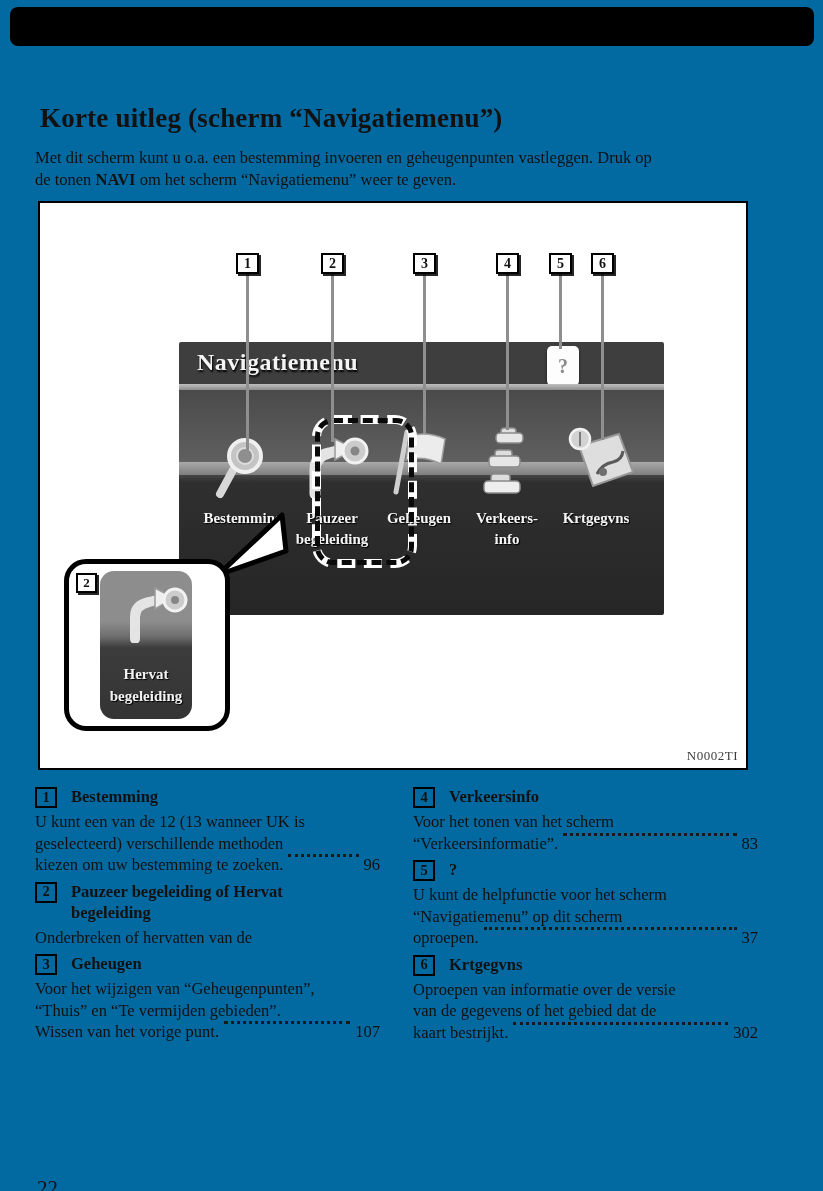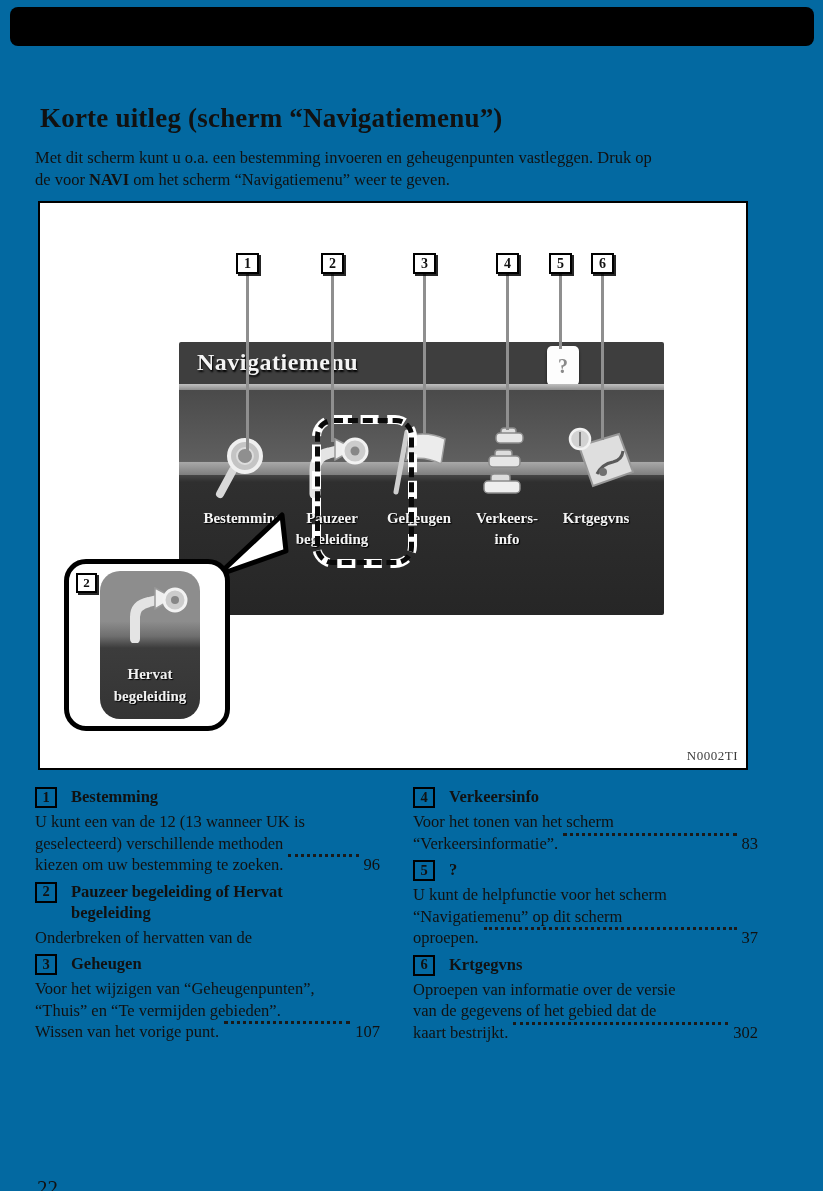--- a/index.html
+++ b/index.html
@@ -73,22 +73,22 @@
     position:absolute; left:24px; top:356px; width:166px; height:172px;
     background:#fff; border:5px solid #000; border-radius:22px; z-index:7;
   }
   .inset-callout {
     position:absolute; left:7px; top:9px; width:21px; height:20px;
     background:#fff; border:2px solid #000; box-shadow:2px 2px 0 rgba(0,0,0,.85);
     display:flex; align-items:center; justify-content:center;
     font-size:13px; font-weight:bold;
   }
   .inset-tile {
-    position:absolute; left:31px; top:7px; width:100px; height:148px;
-    border-radius:20px; overflow:hidden;
+    position:absolute; left:31px; top:7px; width:92px; height:148px;
+    border-radius:14px; overflow:hidden;
     background:linear-gradient(#8d8d8d 0 34%, #6f6f6f 44%, #3c3c3c 52%, #343434 100%);
   }
   .inset-label { position:absolute; left:0; top:92px; width:100%;
     text-align:center; font-size:15px; font-weight:600; color:#f2f2f2;
     line-height:22px; text-shadow:1px 1px 1px #000; }
   .fig-code { position:absolute; right:8px; bottom:4px; font-size:13px;
     color:#3d3d3d; letter-spacing:0.5px;padding-left:16px; }
 
   
   .ref-col { position:absolute; top:781px; width:345px;
@@ -112,21 +112,21 @@
 <body>
 
 <div class="page">
 
   <div class="topbar"></div>
 
   <h1 class="doc-title">Korte uitleg (scherm “Navigatiemenu”)</h1>
 
   <div class="intro">
     <div>Met dit scherm kunt u o.a. een bestemming invoeren en geheugenpunten vastleggen. Druk op</div>
-    <div><span>de voor </span><b>NAVI</b><span> om het scherm “Navigatiemenu” weer te geven.</span></div>
+    <div><span>de tonen </span><b>NAVI</b><span> om het scherm “Navigatiemenu” weer te geven.</span></div>
   </div>
 
   <div class="figure">
 
     <div class="callout-box" style="left:196px; top:50px;">1</div>
     <div class="callout-box" style="left:281px; top:50px;">2</div>
     <div class="callout-box" style="left:373px; top:50px;">3</div>
     <div class="callout-box" style="left:456px; top:50px;">4</div>
     <div class="callout-box" style="left:509px; top:50px;">5</div>
     <div class="callout-box" style="left:551px; top:50px;">6</div>

